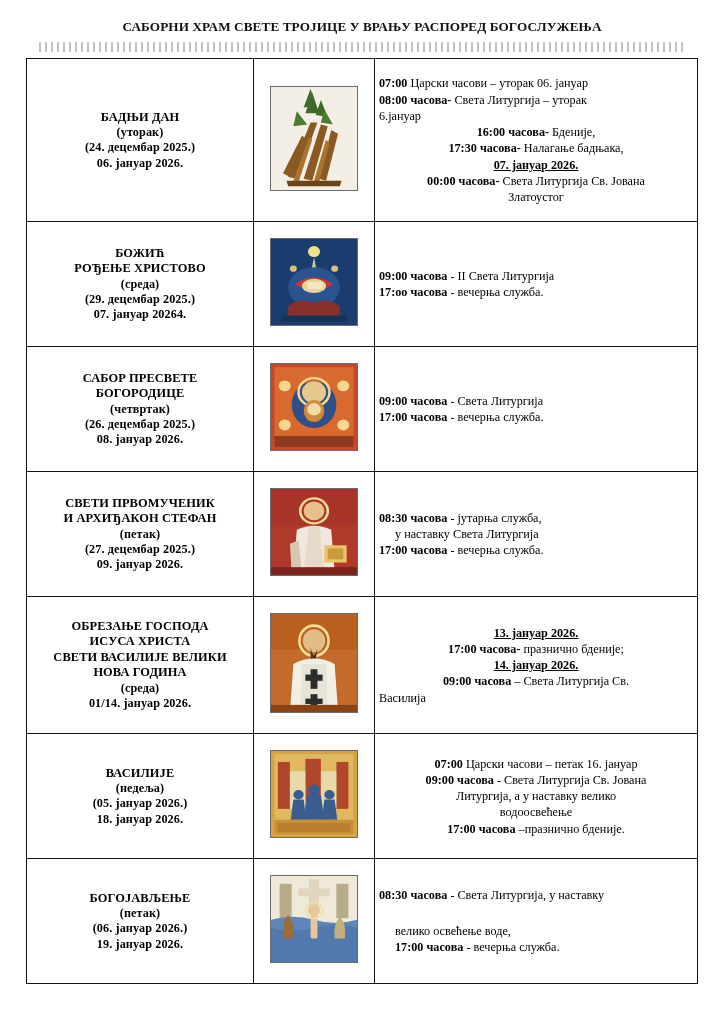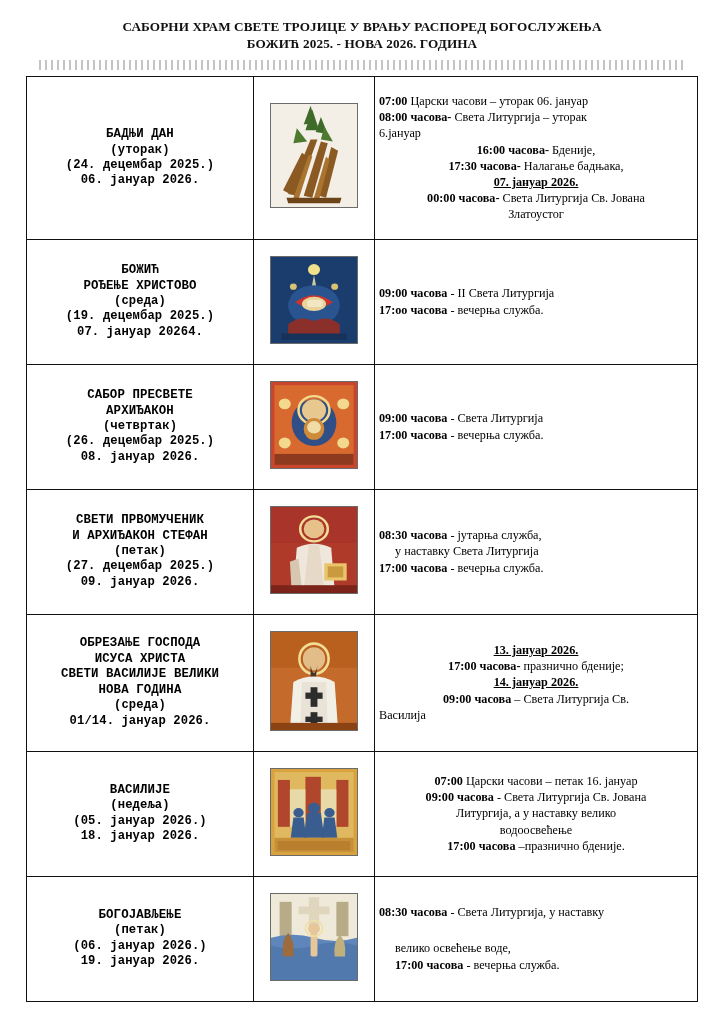--- a/index.html
+++ b/index.html
@@ -51,21 +51,20 @@
     vertical-align: middle;
     padding: 16px 4px;
   }
   td.cell-title {
     width: 218px;
     text-align: center;
     font-weight: bold;
     font-size: 12.4px;
     line-height: 1.25;
     letter-spacing: 0.1px;
-    font-family: Liberation Mono, monospace;
   }
   td.cell-title .sub {
     font-weight: bold;
     font-size: 12.2px;
   }
   td.cell-icon {
     width: 112px;
     text-align: center;
     padding: 5px 3px;
   }
@@ -92,21 +91,20 @@
   }
   .icon-box svg { display: block; width: 100%; height: 100%; }
 </style>
 </head>
 <body>
 
 <div class="page">
 
   <div class="header">
     <span>САБОРНИ ХРАМ СВЕТЕ ТРОЈИЦЕ У ВРАЊУ РАСПОРЕД БОГОСЛУЖЕЊА</span>
-    <span class="line2">БОЖИЋ 2025. - НОВА 2026. ГОДИНА</span>
   </div>
 
   <div class="divider"></div>
 
   <table class="schedule">
     <tbody id="schedule-body">
         <tr>
           <td class="cell-title">
             <div>БАДЊИ ДАН</div>
             <div class="sub">(уторак)</div>
@@ -147,21 +145,21 @@
             <div class="info-line center b u">07. јануар 2026.</div>
             <div class="info-line center"><span class="b">00:00 часова-</span><span> Света Литургија Св. Јована</span></div>
             <div class="info-line center">Златоустог</div>
           </td>
         </tr>
         <tr>
           <td class="cell-title">
             <div>БОЖИЋ</div>
             <div>РОЂЕЊЕ ХРИСТОВО</div>
             <div class="sub">(среда)</div>
-            <div class="sub">(19. децембар 2025.)</div>
+            <div class="sub">(29. децембар 2025.)</div>
             <div class="sub">07. јануар 20264.</div>
           </td>
           <td class="cell-icon"><span class="icon-box" style="height: 88px;"><svg viewBox="0 0 100 110" preserveAspectRatio="none">
     <rect width="100" height="110" fill="#1b3d6e"></rect>
     <circle cx="50" cy="16" r="7" fill="#f0e28a"></circle>
     <path d="M50 23 L53 40 L47 40 Z" fill="#f7efb0" opacity=".8"></path>
     <ellipse cx="50" cy="62" rx="30" ry="26" fill="#2a5490"></ellipse>
     <path d="M28 58 q22 -18 44 0 q-22 16 -44 0 Z" fill="#c8342f"></path>
     <ellipse cx="50" cy="60" rx="14" ry="9" fill="#e8d49a"></ellipse>
     <rect x="42" y="55" width="18" height="9" rx="3" fill="#f3e6c2"></rect>
@@ -171,21 +169,21 @@
     <path d="M12 98 h76 v8 h-76 Z" fill="#173259"></path>
   </svg></span></td>
           <td class="cell-info">
             <div class="info-line"><span class="b">09:00 часова</span><span> - II Света Литургија</span></div>
             <div class="info-line"><span class="b">17:оо часова</span><span> - вечерња служба.</span></div>
           </td>
         </tr>
         <tr>
           <td class="cell-title">
             <div>САБОР ПРЕСВЕТЕ</div>
-            <div>АРХИЂАКОН</div>
+            <div>БОГОРОДИЦЕ</div>
             <div class="sub">(четвртак)</div>
             <div class="sub">(26. децембар 2025.)</div>
             <div class="sub">08. јануар 2026.</div>
           </td>
           <td class="cell-icon"><span class="icon-box" style="height: 88px;"><svg viewBox="0 0 100 110" preserveAspectRatio="none">
     <rect width="100" height="110" fill="#c9452c"></rect>
     <rect x="4" y="4" width="92" height="102" fill="#d8692f"></rect>
     <ellipse cx="50" cy="52" rx="26" ry="30" fill="#2f4f86"></ellipse>
     <circle cx="50" cy="36" r="14" fill="#e7c98f"></circle>
     <circle cx="50" cy="36" r="18" fill="none" stroke="#f2d98d" stroke-width="3"></circle>

